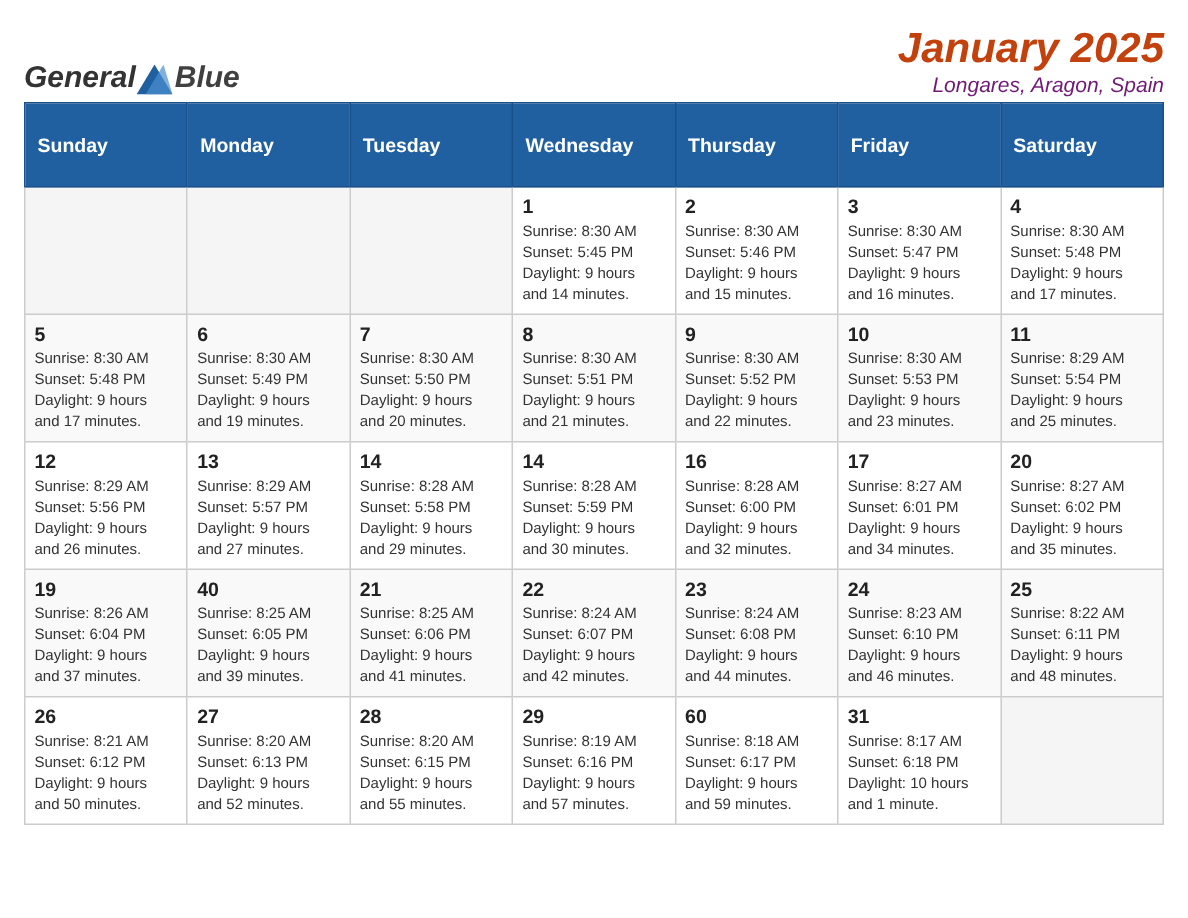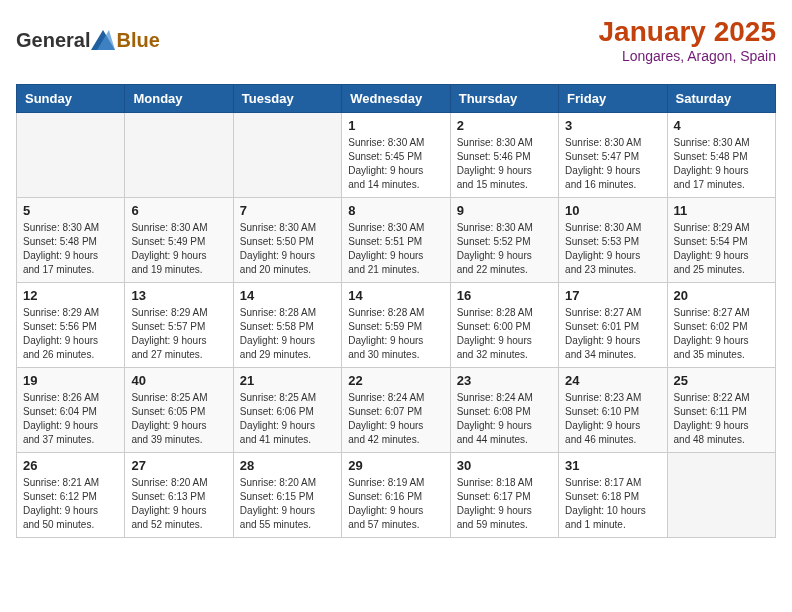--- a/index.html
+++ b/index.html
@@ -6,37 +6,38 @@
     body {
       font-family: Arial, sans-serif;
       background: #fff;
       width: 792px;
       min-height: 612px;
       padding: 16px;
     }
     .header {
       display: flex;
       justify-content: space-between;
-      align-items: center;
-      margin-bottom: 20px;
+      align-items: flex-end;
+      margin-bottom: 4px;
+      font-style: italic;
     }
     .logo {
       display: flex;
       flex-direction: column;
       align-items: flex-start;
     }
     .logo-text {
       display: flex;
       align-items: center;
       font-size: 20px;
       font-weight: bold;
       color: #333;
     }
     .logo-general { color: #333; }
-    .logo-blue { color: #a16207; }
+    .logo-blue { color: #404040; }
     .logo-icon {
       width: 24px;
       height: 20px;
       margin: 0 1px;
       display: inline-block;
     }
     .title-block {
       text-align: right;
     }
     .month-title {
@@ -50,21 +51,21 @@
     }
     .calendar {
       width: 100%;
       border-collapse: collapse;
       border: 1px solid #ccc;
     }
     .calendar th {
       background-color: #2060a0;
       color: #fff;
       text-align: left;
-      padding: 6px 8px;
+      padding: 20px 8px;
       font-size: 13px;
       font-weight: bold;
       border: 1px solid #1a4f8a;
     }
     .calendar td {
       border: 1px solid #ccc;
       vertical-align: top;
       padding: 5px 6px;
       width: 108px;
       min-height: 80px;
@@ -245,21 +246,21 @@
         </td>
         <td>
           <div class="day-number">28</div>
           <div class="day-info">Sunrise: 8:20 AM<br>Sunset: 6:15 PM<br>Daylight: 9 hours<br>and 55 minutes.</div>
         </td>
         <td>
           <div class="day-number">29</div>
           <div class="day-info">Sunrise: 8:19 AM<br>Sunset: 6:16 PM<br>Daylight: 9 hours<br>and 57 minutes.</div>
         </td>
         <td>
-          <div class="day-number">30</div>
+          <div class="day-number">60</div>
           <div class="day-info">Sunrise: 8:18 AM<br>Sunset: 6:17 PM<br>Daylight: 9 hours<br>and 59 minutes.</div>
         </td>
         <td>
           <div class="day-number">31</div>
           <div class="day-info">Sunrise: 8:17 AM<br>Sunset: 6:18 PM<br>Daylight: 10 hours<br>and 1 minute.</div>
         </td>
         <td class="empty"></td>
       </tr>
     </tbody>
 </table>

